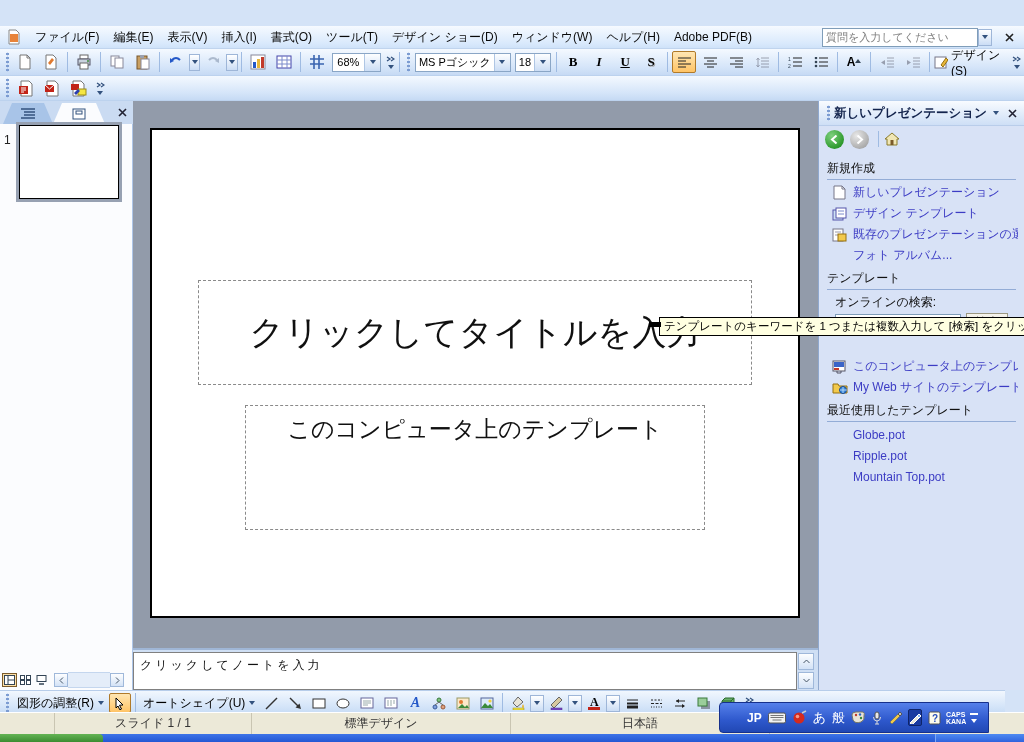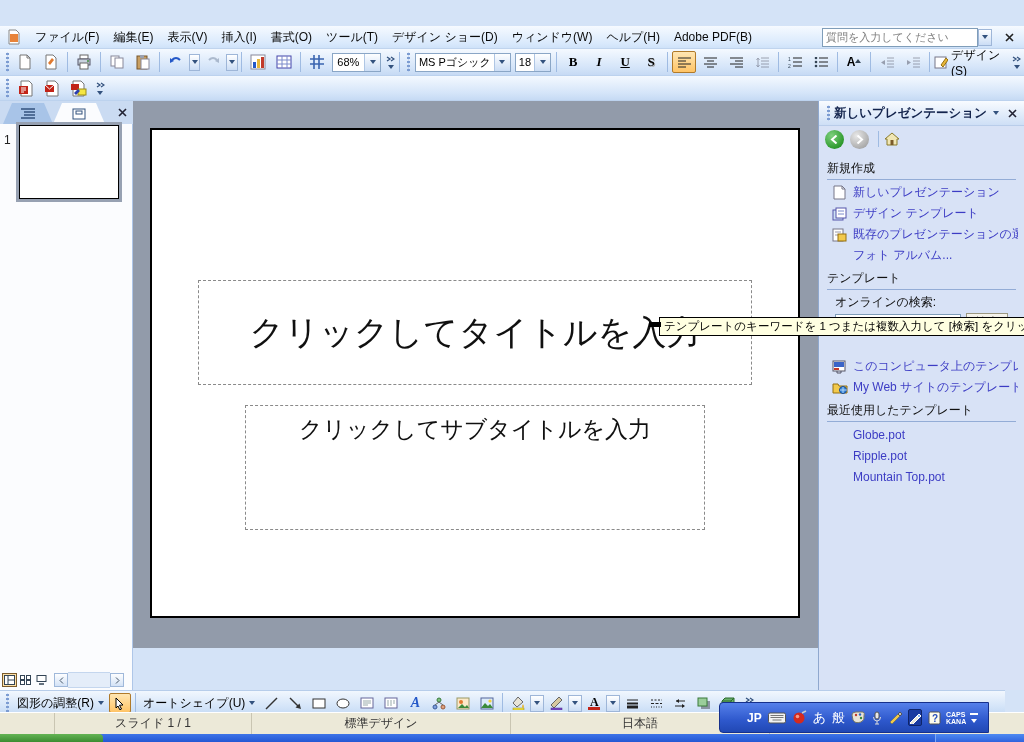--- a/index.html
+++ b/index.html
@@ -462,21 +462,21 @@
       </span>
     </div>
   </div>
 
   <div id="slidearea" class="abs">
     <div id="slide">
       <div id="titlebox" class="placeholder">
         <span class="ptext">クリックしてタイトルを入力</span>
       </div>
       <div id="subtitlebox" class="placeholder">
-        <span class="ptext">クリックしてサブタイトルを入力</span>
+        <span class="ptext">このコンピュータ上のテンプレート</span>
       </div>
     </div>
   </div>
 
   <div id="taskpane" class="abs">
     <div id="tpheader">
       <span class="grip" style="height:16px;"></span>
       <span class="t">新しいプレゼンテーション</span>
       <span class="hbtn">
           <span class="tinytri"></span>
@@ -576,20 +576,35 @@
       </div>
       <div class="tplink noicon">
         <span class="lbl">Ripple.pot</span>
       </div>
       <div class="tplink noicon">
         <span class="lbl">Mountain Top.pot</span>
       </div>
     </div>
   </div>
 
+  <div id="notespane" class="abs">
+    <div id="notesbox">クリックしてノートを入力</div>
+    <div id="notescroll">
+      <span class="scrollarrow">
+          <svg width="7" height="5">
+            <path d="M0.5 4 L3.5 1 L6.5 4" fill="none" stroke="#456"></path>
+          </svg>
+        </span>
+      <span class="scrollarrow">
+          <svg width="7" height="5">
+            <path d="M0.5 1 L3.5 4 L6.5 1" fill="none" stroke="#456"></path>
+          </svg>
+        </span>
+    </div>
+  </div>
 
   <div id="cursorblip" class="abs"></div>
   <div id="tooltip" class="abs">テンプレートのキーワードを 1 つまたは複数入力して [検索] をクリックします。</div>
 
   <div id="drawbar" class="abs">
     <span class="grip"></span>
     <span class="txtbtn">
       <span>図形の調整(R)</span>
         <span class="tinytri"></span>
     </span>

